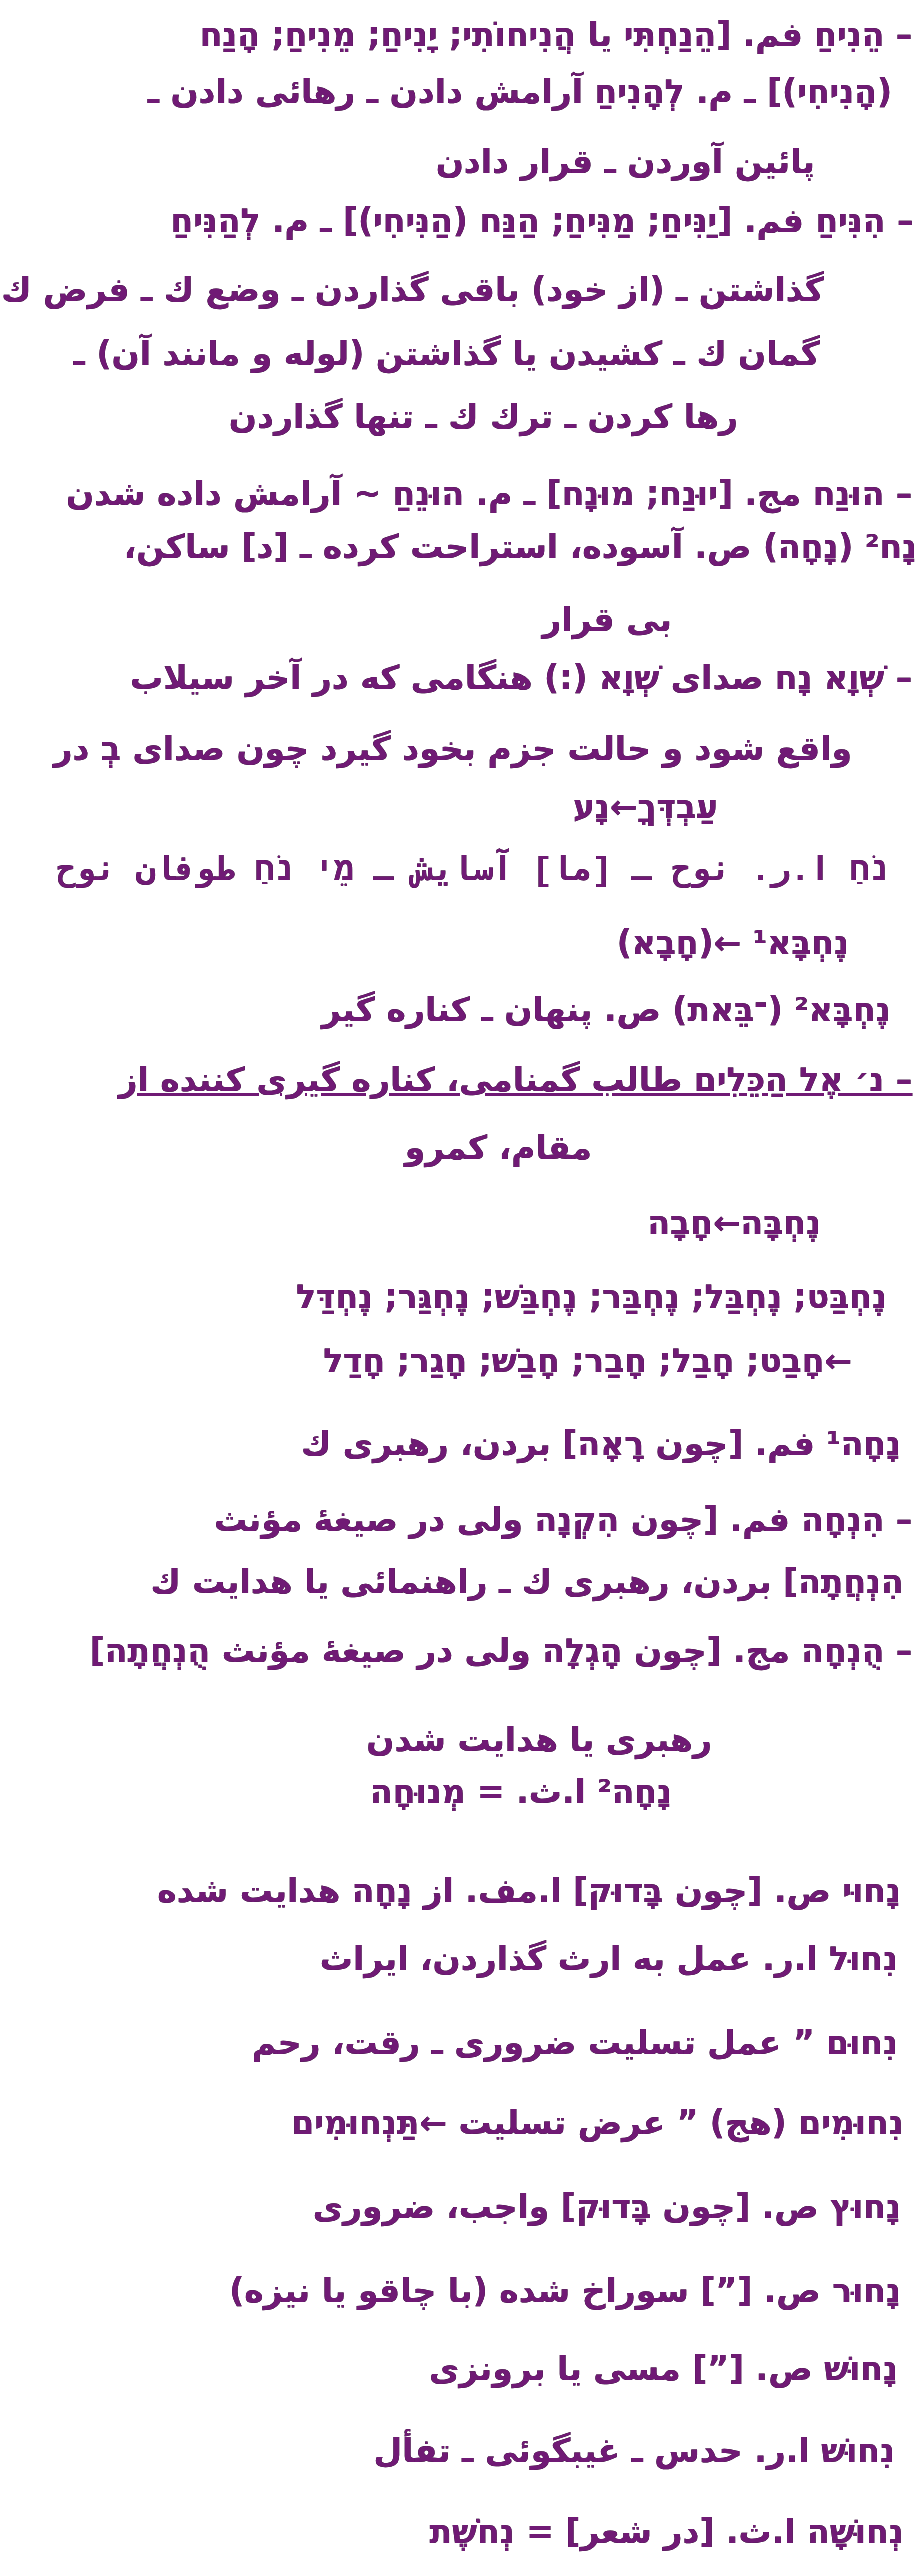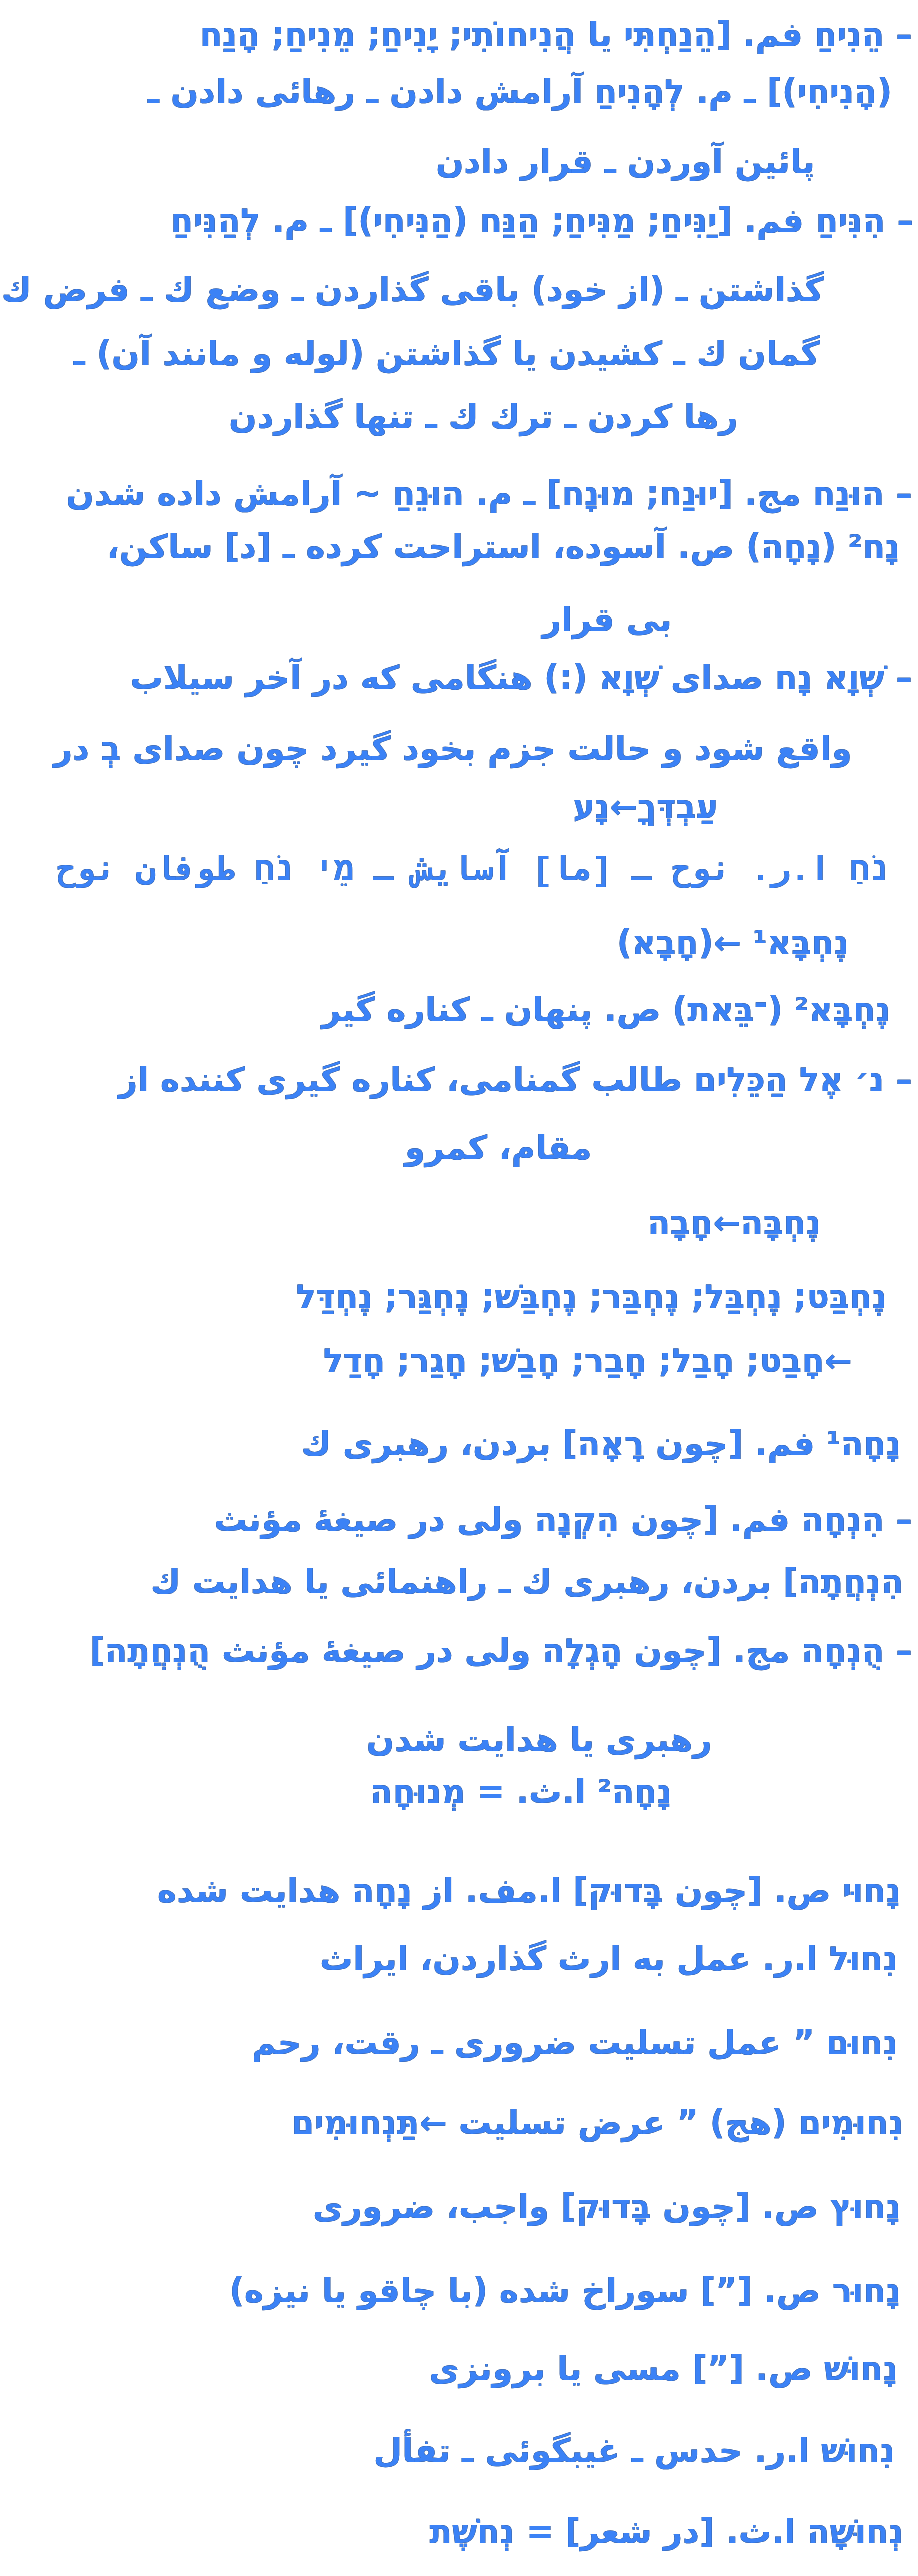--- a/index.html
+++ b/index.html
@@ -10,21 +10,21 @@
   }
   .page {
     position: relative;
     width: 918px;
     height: 2576px;
     background: #ffffff;
     overflow: hidden;
     direction: rtl;
     font-family: "DejaVu Sans", sans-serif;
     font-weight: 700;
-    color: #3b82f6;
+    color: #701a75;
     font-size: 33px;
   }
   .ln {
     position: absolute;
     white-space: nowrap;
     line-height: 1.35;
     text-align: right;
     
     text-shadow: 0 0 0.6px #000;
   }
@@ -34,29 +34,29 @@
 
 <div class="page">
   <div class="ln" style="top:12.6px;   right:5.7px;">– הֵנִיחַ فم. [הֵנַחְתִּי يا הֲנִיחוֹתִי; יָנִיחַ; מֵנִיחַ; הָנַח</div>
   <div class="ln" style="top:70px;  right:26px;">(הָנִיחִי)] ـ م. לְהָנִיחַ آرامش دادن ـ رهائى دادن ـ</div>
   <div class="ln" style="top:140px;  right:103px;">پائين آوردن ـ قرار دادن</div>
   <div class="ln" style="top:199px;  right:4.6px;">– הִנִּיחַ فم. [יַנִּיחַ; מַנִּיחַ; הַנַּח (הַנִּיחִי)] ـ م. לְהַנִּיחַ</div>
   <div class="ln" style="top:268px;  right:94px;">گذاشتن ـ (از خود) باقى گذاردن ـ وضع ك ـ فرض ك ـ</div>
   <div class="ln" style="top:332px;  right:98px;margin-left:39px;">گمان ك ـ كشيدن يا گذاشتن (لوله و مانند آن) ـ</div>
   <div class="ln" style="top:395px;  right:180px;">رها كردن ـ ترك ك ـ تنها گذاردن</div>
   <div class="ln" style="top:472px;  right:5.7px;">– הוּנַח مج. [יוּנַח; מוּנָח] ـ م. הוּנֵחַ ~ آرامش داده شدن</div>
-  <div class="ln" style="top:525px;  right:18px;">נָח² (נָחָה) ص. آسوده، استراحت كرده ـ [د] ساكن،</div>
+  <div class="ln" style="top:525px;  right:1px;">נָח² (נָחָה) ص. آسوده، استراحت كرده ـ [د] ساكن،</div>
   <div class="ln" style="top:598px; right:246px;">بى قرار</div>
   <div class="ln" style="top:656px; right:5.7px;">– שְׁוָא נָח صداى שְׁוָא (:) هنگامى كه در آخر سيلاب</div>
   <div class="ln" style="top:727px; right:66px;">واقع شود و حالت جزم بخود گيرد چون صداى בְ در</div>
   <div class="ln" style="top:785px; right:200px;">עַבְדְּךָ←נָע</div>
   <div class="ln" style="top:850px; right:28.6px;font-family:Liberation Mono, monospace;">נֹחַ ا.ر. نوح ـ [ما] آسايش ـ מֵי נֹחַ طوفان نوح</div>
   <div class="ln" style="top:921px; right:69px;">נֶחְבָּא¹ ←(חָבָא)</div>
   <div class="ln" style="top:988px; right:27.4px;">נֶחְבָּא² (־בֵּאת) ص. پنهان ـ كناره گير</div>
-  <div class="ln" style="top:1058px; right:5.7px;">– נ׳ אֶל הַכֵּלִים طالب گمنامى، كناره گيرى كننده از</div>
+  <div class="ln" style="top:1058px; right:5.7px;text-decoration:underline;">– נ׳ אֶל הַכֵּלִים طالب گمنامى، كناره گيرى كننده از</div>
   <div class="ln" style="top:1126px; right:326px;">مقام، كمرو</div>
   <div class="ln" style="top:1201px; right:97px;">נֶחְבָּה←חָבָה</div>
   <div class="ln" style="top:1275px; right:31px;">נֶחְבַּט; נֶחְבַּל; נֶחְבַּר; נֶחְבַּשׁ; נֶחְגַּר; נֶחְדַּל</div>
   <div class="ln" style="top:1339px; right:66px;">←חָבַט; חָבַל; חָבַר; חָבַשׁ; חָגַר; חָדַל</div>
   <div class="ln" style="top:1422px; right:17px;">נָחָה¹ فم. [چون רָאָה] بردن، رهبرى ك</div>
   <div class="ln" style="top:1498px; right:5.7px;text-align:center;">– הִנְחָה فم. [چون הִקְנָה ولى در صيغهٔ مؤنث</div>
   <div class="ln" style="top:1560px; right:14.3px;">הִנְחֲתָה] بردن، رهبرى ك ـ راهنمائى يا هدايت ك</div>
   <div class="ln" style="top:1629px; right:5.7px;">– הֻנְחָה مج. [چون הָגְלָה ولى در صيغهٔ مؤنث הֻנְחֲתָה]</div>
   <div class="ln" style="top:1702px; right:206px;margin-top:16px;">رهبرى يا هدايت شدن</div>
   <div class="ln" style="top:1770px; right:246px;">נָחָה² ا.ث. = מְנוּחָה</div>

